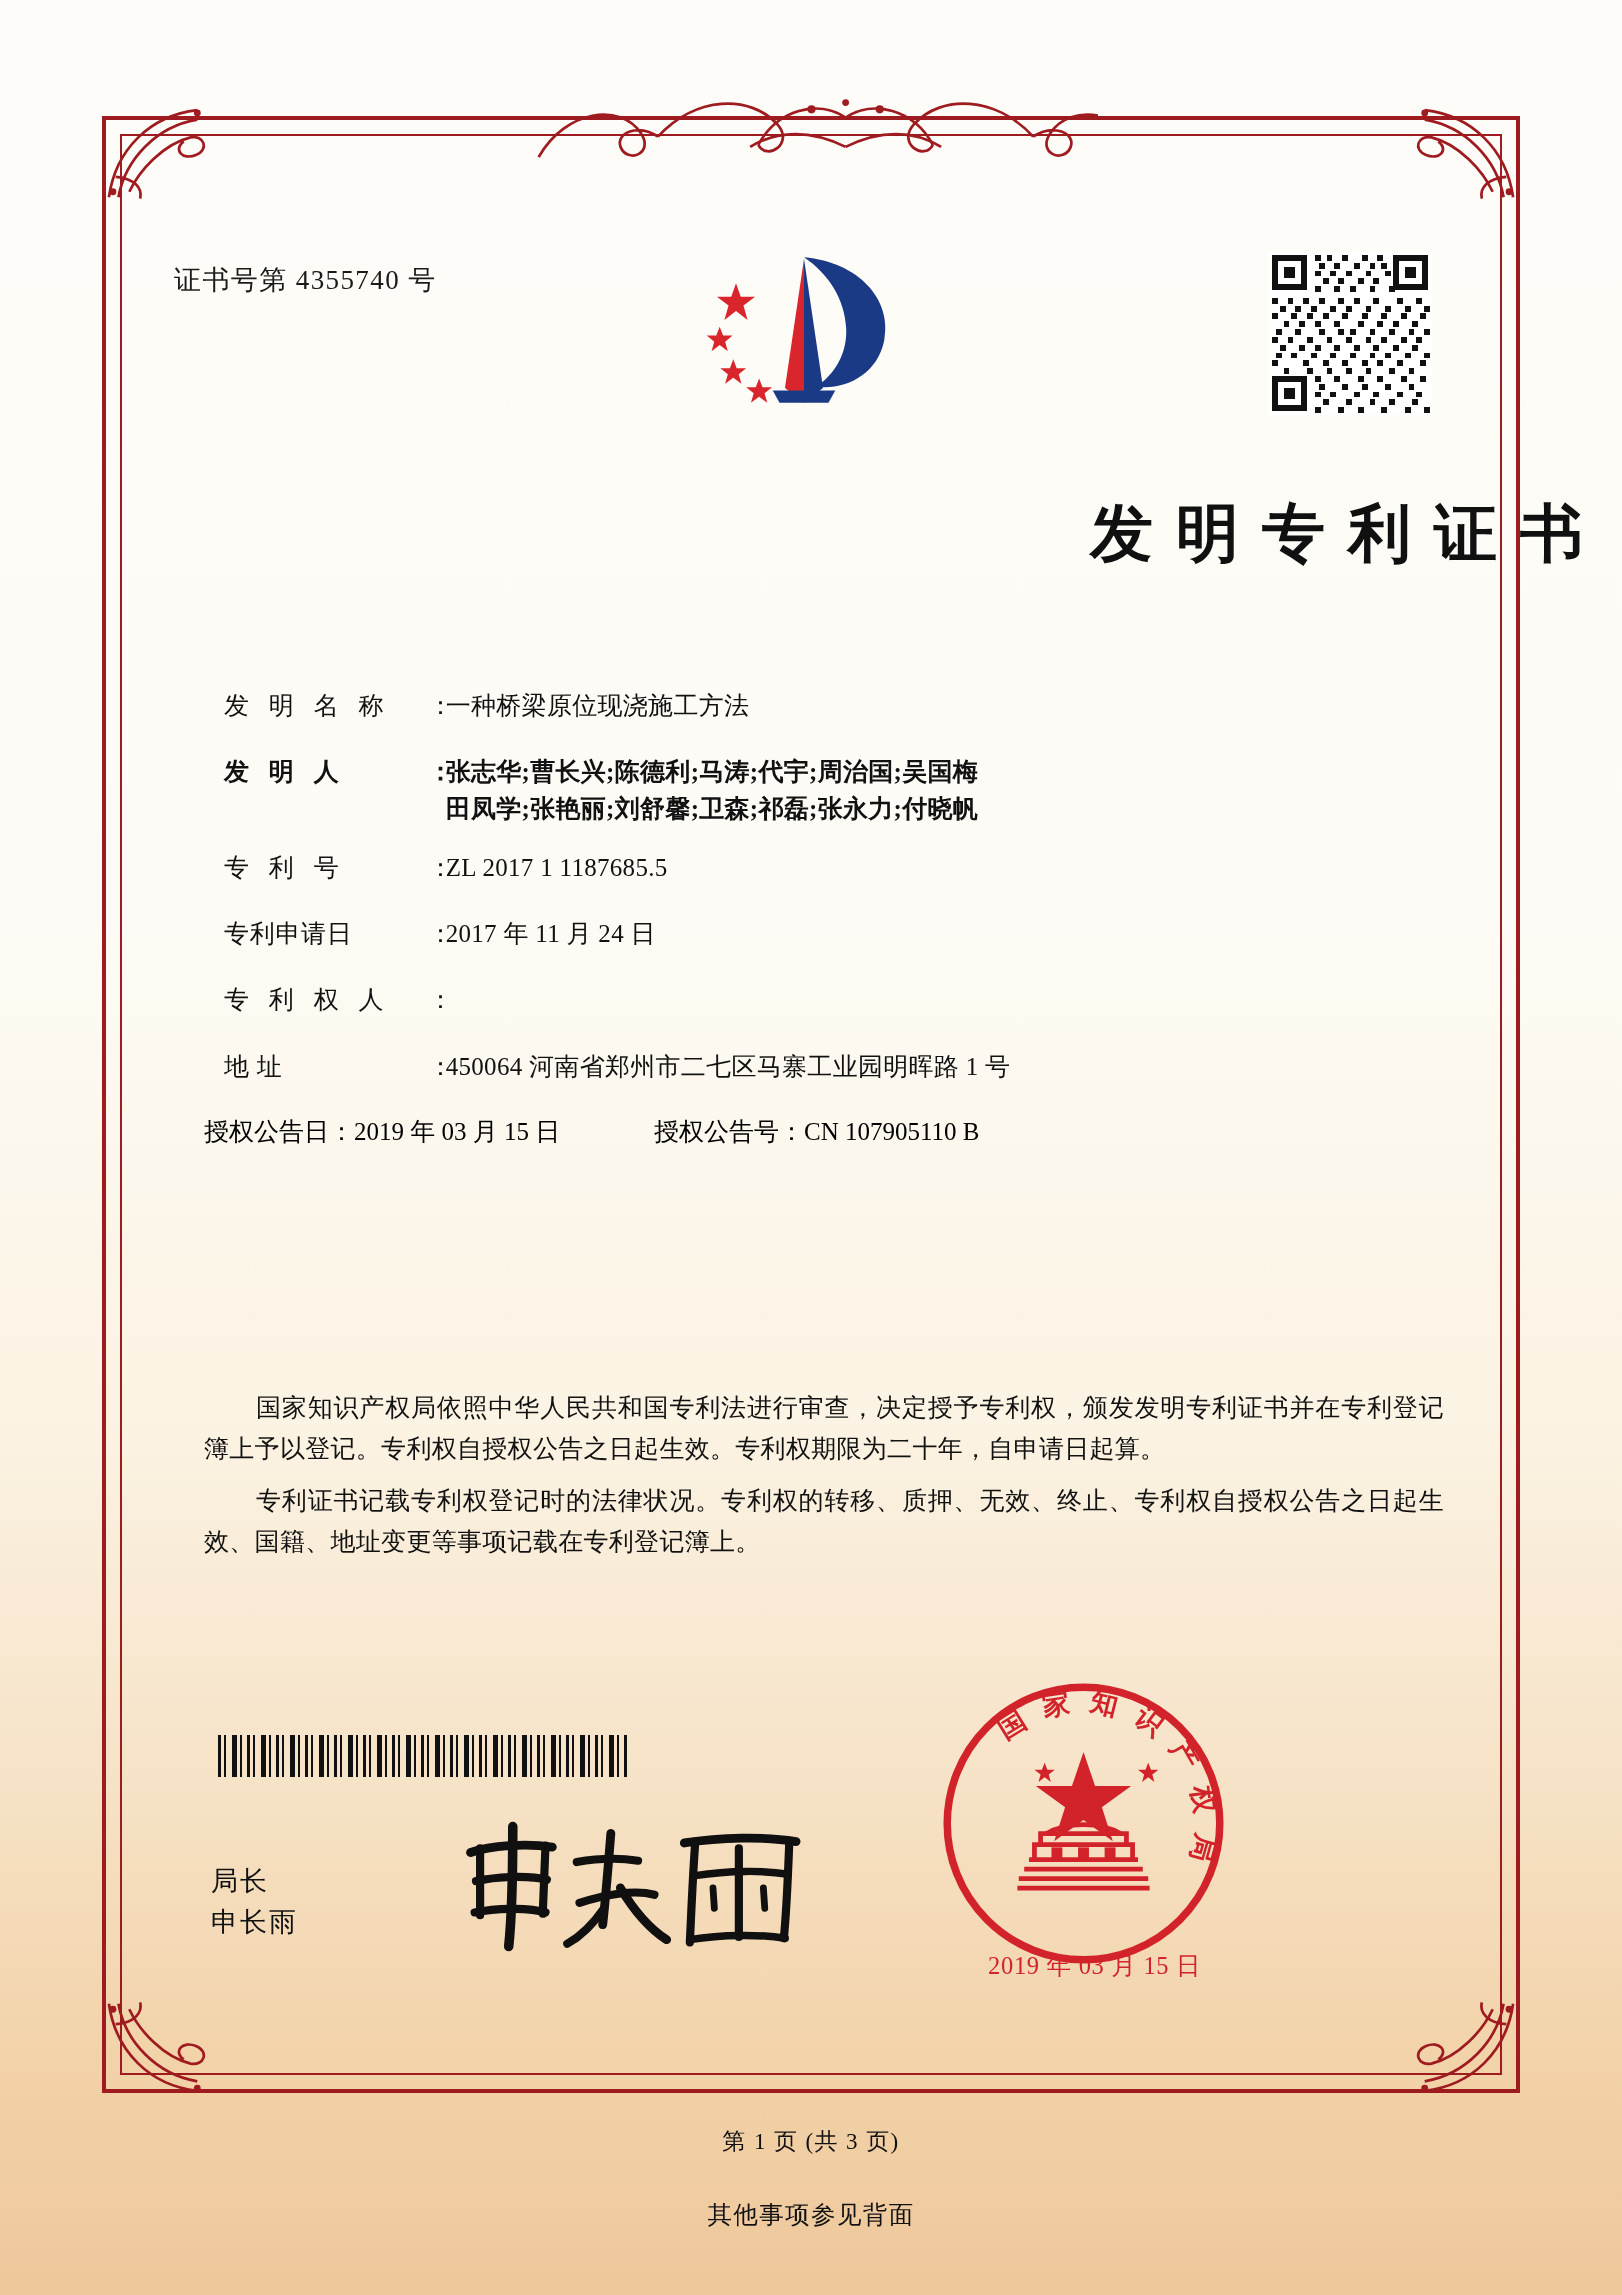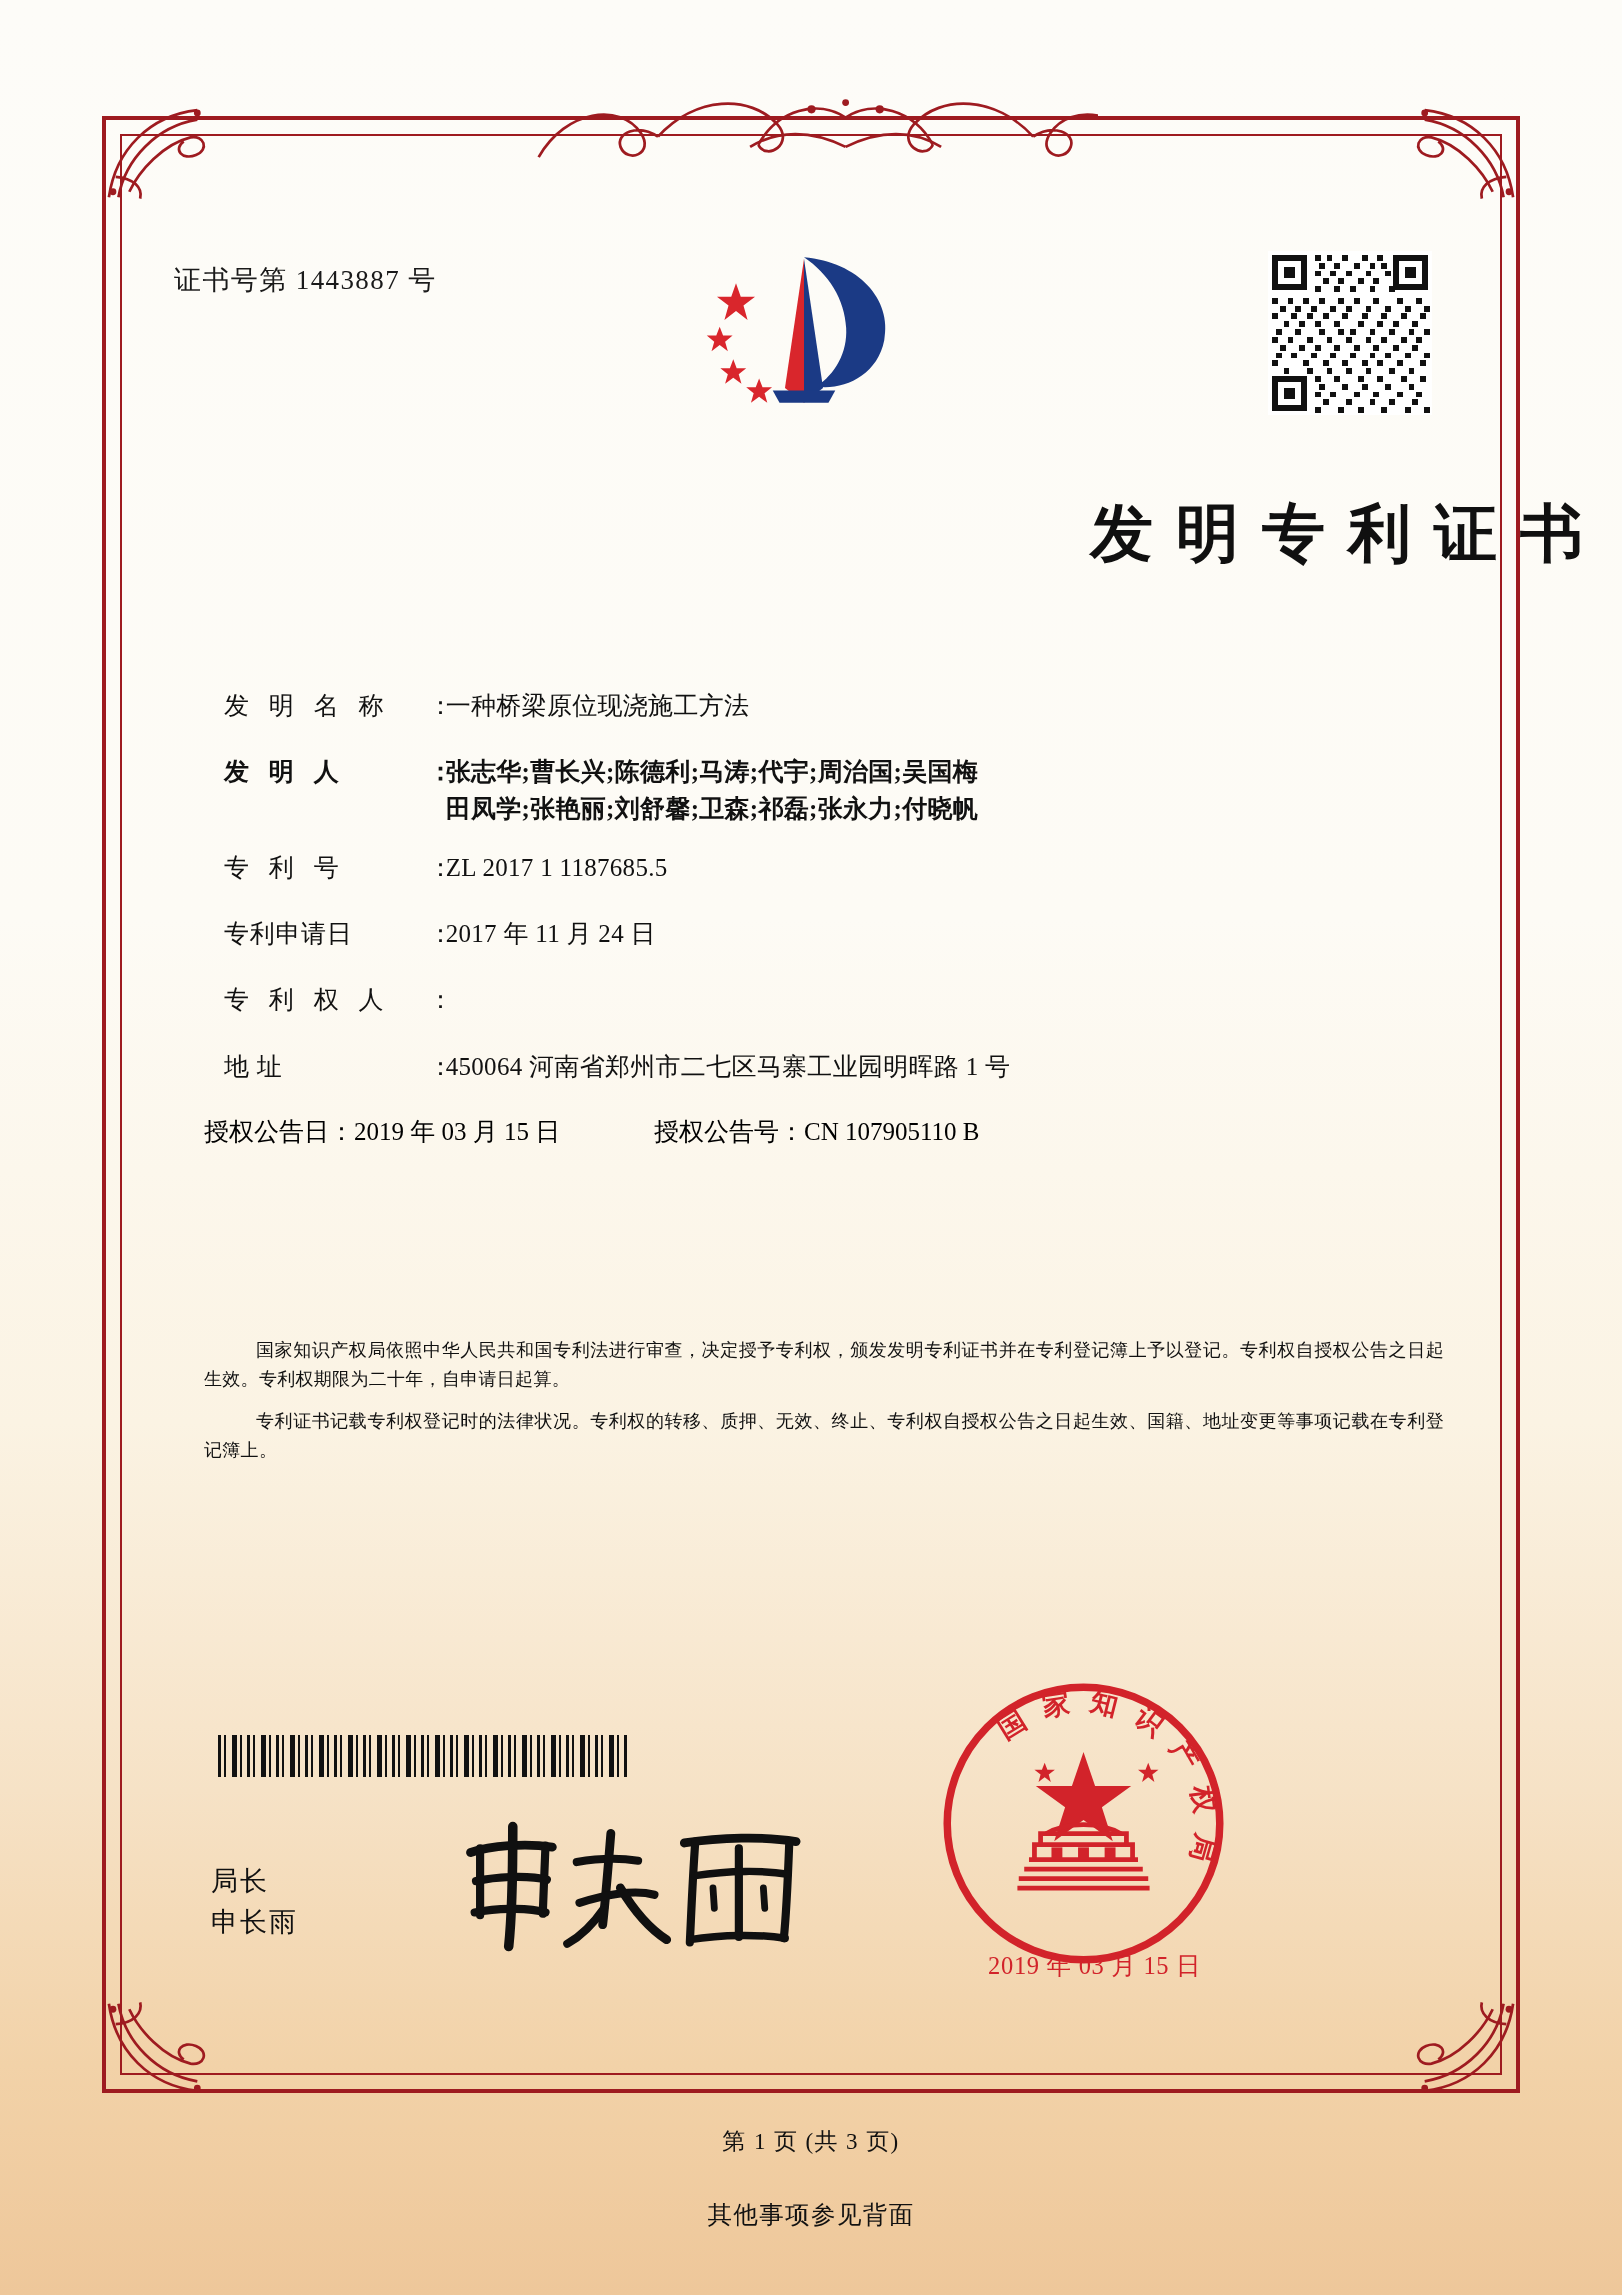--- a/index.html
+++ b/index.html
@@ -155,23 +155,23 @@
     font-size: 25px;
     margin-bottom: 15px;
   }
   .dual-row .seg-a { width: 450px; flex: 0 0 450px; white-space: nowrap; }
   .dual-row .seg-b { white-space: nowrap; }
 
   
   .paras {
     position: absolute;
     left: 204px;
-    top: 1336px;
+    top: 1388px;
     width: 1240px;
-    font-size: 18px;
+    font-size: 25px;
     line-height: 1.62;
     color: #111;
     letter-spacing: 0.3px;
     text-align: justify;
   }
   .paras p {
     margin: 0 0 12.3px 0;
     text-indent: 52px;
   }
 
@@ -329,21 +329,21 @@
         <path d="M40 132 C 55 100, 90 62, 130 52 C 150 48, 158 70, 138 78 C 118 86, 104 70, 120 58"></path>
         <path d="M20 110 C 46 112, 60 126, 56 142"></path>
       </g>
       <g fill="#9e1b20">
         <circle cx="140" cy="16" r="5"></circle>
         <circle cx="16" cy="132" r="5"></circle>
       </g>
     </svg>
   </div>
 
-  <div class="cert-no">证书号第 1443887 号</div>
+  <div class="cert-no">证书号第 4355740 号</div>
 
   <div class="logo">
     <svg viewBox="0 0 300 260" xmlns="http://www.w3.org/2000/svg">
 
       <path d="M150 18 C 230 25, 280 80, 268 140 C 258 192, 208 214, 168 208 C 196 190, 214 158, 212 122 C 210 80, 186 42, 150 18 Z" fill="#1b3a85"></path>
 
       <path d="M150 20 L 178 210 L 150 232 Z" fill="#1b3a85"></path>
       <path d="M150 20 L 122 210 L 150 232 Z" fill="#d9262c"></path>
 
       <path d="M104 214 L 196 214 L 186 232 L 114 232 Z" fill="#1b3a85"></path>

